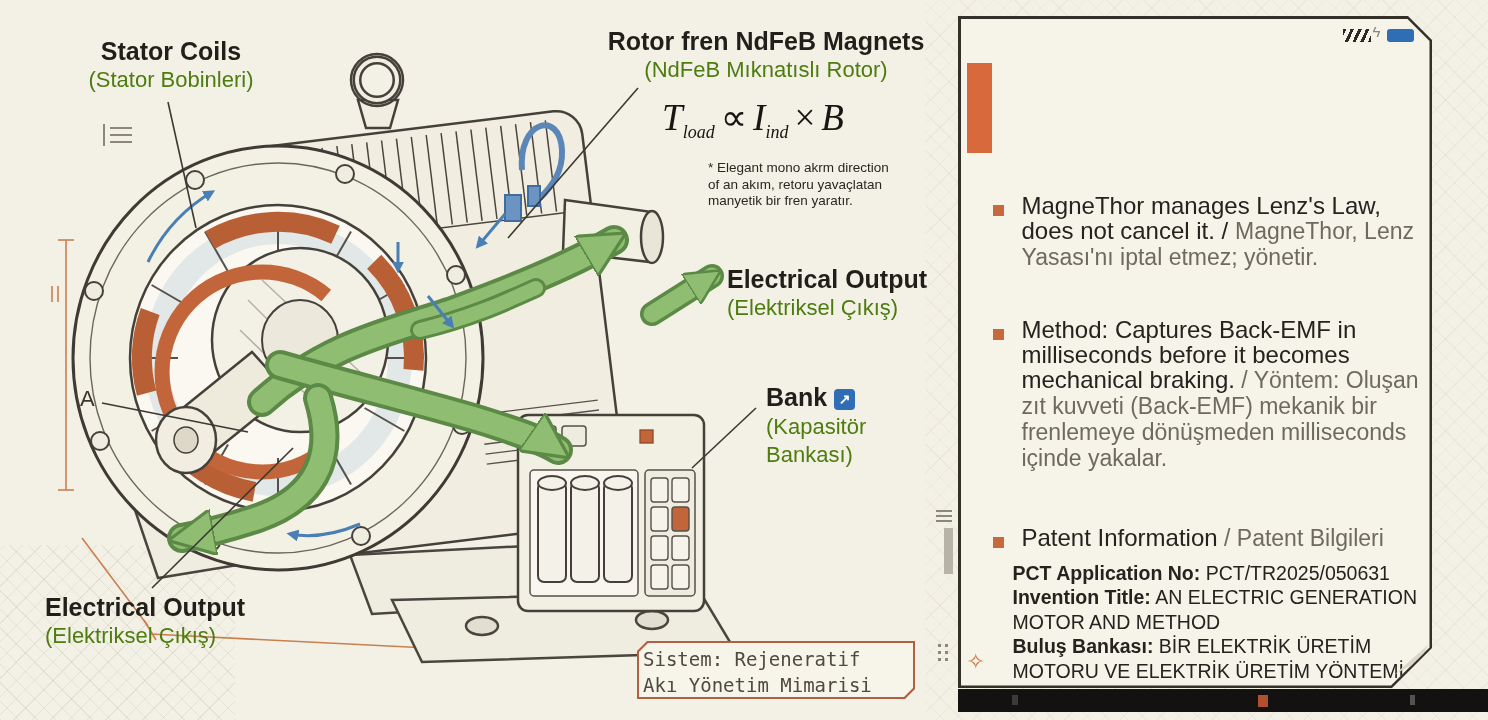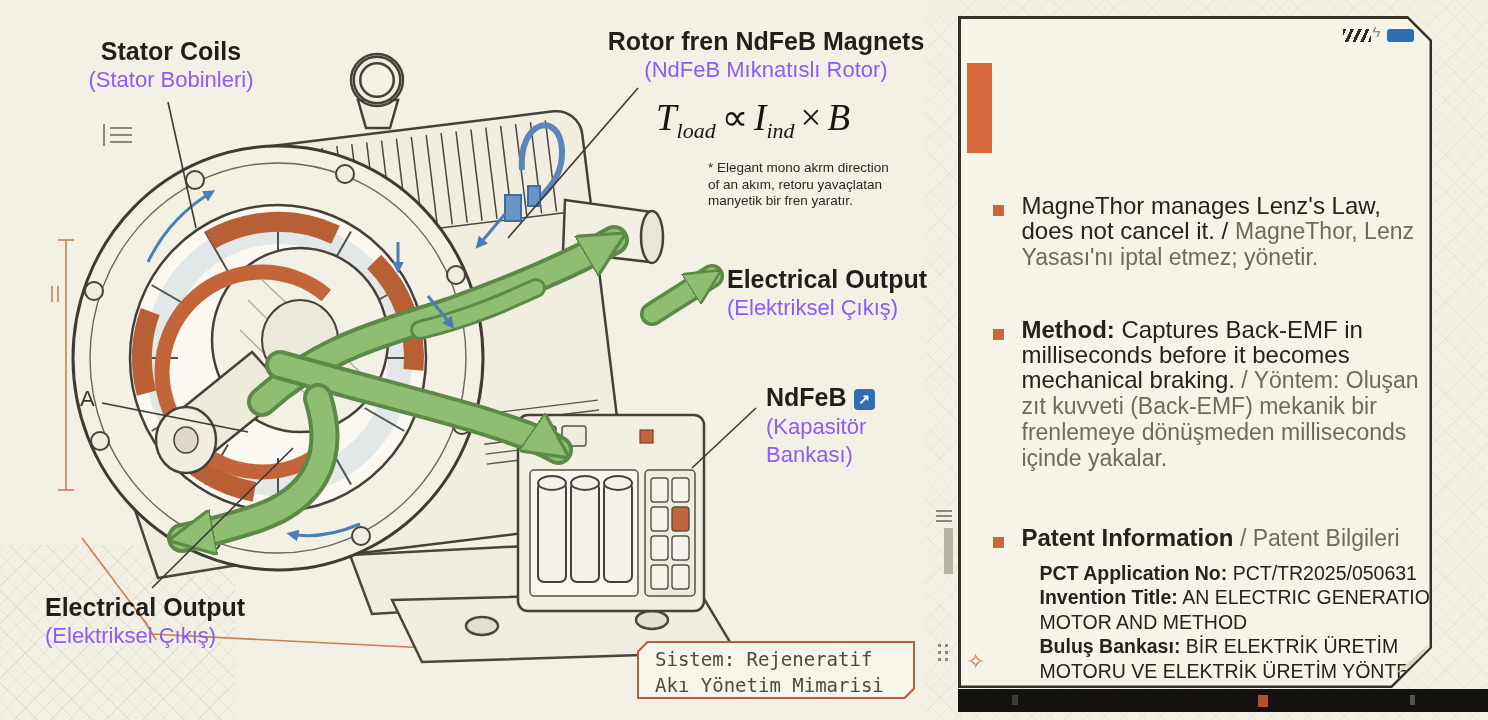--- a/index.html
+++ b/index.html
@@ -15,26 +15,26 @@
     background:
       repeating-linear-gradient(45deg, rgba(110,104,88,.10) 0 1px, transparent 1px 13px),
       repeating-linear-gradient(-45deg, rgba(110,104,88,.10) 0 1px, transparent 1px 13px);
   }
   #hatch-bl { left:0; top:545px; width:235px; height:175px; }
   #hatch-r  { left:925px; top:0; width:563px; height:720px; opacity:.55; }
 
   
   .abs { position:absolute; }
   .lbl-bold { font-weight:bold; font-size:25px; line-height:30px; color:#211f1a; }
-  .lbl-reg  { font-size:22px; line-height:28px; color:#8b5cf6; }
+  .lbl-reg  { font-size:22px; line-height:28px; color:#4d7c0f; }
   #stator-label { left:55px; top:36px; width:232px; text-align:center; }
   #rotor-label  { left:596px; top:26px; width:340px; text-align:center; }
   #formula { left:600px; top:96px; width:306px; text-align:center;
     font-family:"Liberation Serif", serif; font-style:italic; font-size:37px; color:#181612; }
-  #formula sub { font-size:22px; }
+  #formula sub { font-size:18px; }
   #formula .op { font-style:normal; padding:0 6px; }
   #formula-note { left:708px; top:160px; width:210px; font-size:13.5px; line-height:16.5px; color:#2a2722; }
   #formula-note .bold { font-weight:normal; }
   #output-right-label { left:727px; top:264px; width:230px; }
   #capacitor-label { left:766px; top:382px; width:170px; }
   #capacitor-label .lbl-bold { line-height:31px; }
   #output-bottom-label { left:45px; top:592px; width:240px; }
   #marker-a { left:80px; top:386px; font-size:22px; color:#3a362e; }
 
   .link-badge {
@@ -44,41 +44,41 @@
   }
 
   #system-box {
     left:637px; top:641px; width:278px; height:58px; background:#b1603f;
     clip-path:polygon(10px 0,100% 0,100% calc(100% - 10px),calc(100% - 10px) 100%,0 100%,0 10px);
   }
   #system-box-inner {
     position:absolute; left:2px; top:2px; width:274px; height:54px; background:#f7f4ea;
     clip-path:polygon(9px 0,100% 0,100% calc(100% - 9px),calc(100% - 9px) 100%,0 100%,0 9px);
     font-family:"DejaVu Sans Mono", monospace; font-size:19px; line-height:26px;
-    color:#4f4a40; padding:3px 0 0 16px;
+    color:#4f4a40; padding:3px 0 0 4px;
   }
 
   
   #panel-outer {
     left:958px; top:16px; width:474px; height:672px; background:#33302a;
     clip-path:polygon(0 0,450px 0,474px 24px,474px 632px,434px 672px,0 672px);
   }
   #panel-inner {
     position:absolute; left:2.5px; top:2.5px; width:469px; height:667px; background:#f6f3e9;
     clip-path:polygon(0 0,446.5px 0,469px 22.5px,469px 629px,430.5px 667px,0 667px);
   }
   #panel-accent-bar { position:absolute; left:6px; top:44px; width:25px; height:90px; background:#d8693c; }
   #panel-title { position:absolute; left:48px; top:38px; width:400px;
     font-size:27px; font-weight:bold; line-height:34px; color:#1d1b17; }
   .bullet-sq { position:absolute; width:11px; height:11px; background:#c66a3e; }
   .bullet-text { position:absolute; left:61px; width:406px; font-size:24px; line-height:25px; color:#25231e; }
   .bullet-text .gray { color:#6f6a60; font-size:23px; }
-  .bullet-text .bold { font-weight:bold; }
+  .bullet-text .bold { font-weight:normal; }
   #patent-details { position:absolute; left:52px; top:542px; width:408px;
-    font-size:19.5px; line-height:24.5px; color:#25231e;margin-left:27px; }
+    font-size:19.5px; line-height:24.5px; color:#25231e; }
   #patent-details .bold { font-weight:bold; }
 
   #panel-hazard { position:absolute; left:382px; top:10px; width:28px; height:13px;
     background:repeating-linear-gradient(115deg,#2b2925 0 3px,transparent 3px 7px); }
   #panel-lightning { position:absolute; left:412px; top:4px; font-size:15px; color:#8a867c; }
   #panel-chip { position:absolute; left:426px; top:10px; width:27px; height:13px; background:#2f6db5; border-radius:3px; cursor:pointer; }
   #panel-compass { position:absolute; left:6px; top:630px; font-size:22px; color:#c8763f; }
   #panel-plane { position:absolute; left:434px; top:626px; width:34px; height:30px; background:#dcd8c8;
     clip-path:polygon(0 100%,100% 0,55% 100%,45% 72%); }
   .edge-col { position:absolute; display:flex; flex-direction:column; align-items:center; gap:3px; }
@@ -332,21 +332,21 @@
   <div>of an akım, retoru yavaçlatan</div>
   <div class="bold">manyetik bir fren yaratır.</div>
 </div>
 
 <div id="output-right-label" class="abs">
   <div class="lbl-bold">Electrical Output</div>
   <div class="lbl-reg">(Elektriksel Çıkış)</div>
 </div>
 
 <div id="capacitor-label" class="abs">
-  <div class="lbl-bold"><span>NdFeB</span><span class="link-badge">↗</span></div>
+  <div class="lbl-bold"><span>Bank</span><span class="link-badge">↗</span></div>
   <div class="lbl-reg" style="">(Kapasitör</div>
   <div class="lbl-reg">Bankası)</div>
 </div>
 
 <div id="output-bottom-label" class="abs">
   <div class="lbl-bold">Electrical Output</div>
   <div class="lbl-reg">(Elektriksel Çıkış)</div>
 </div>
 
 <div id="marker-a" class="abs">A</div>

